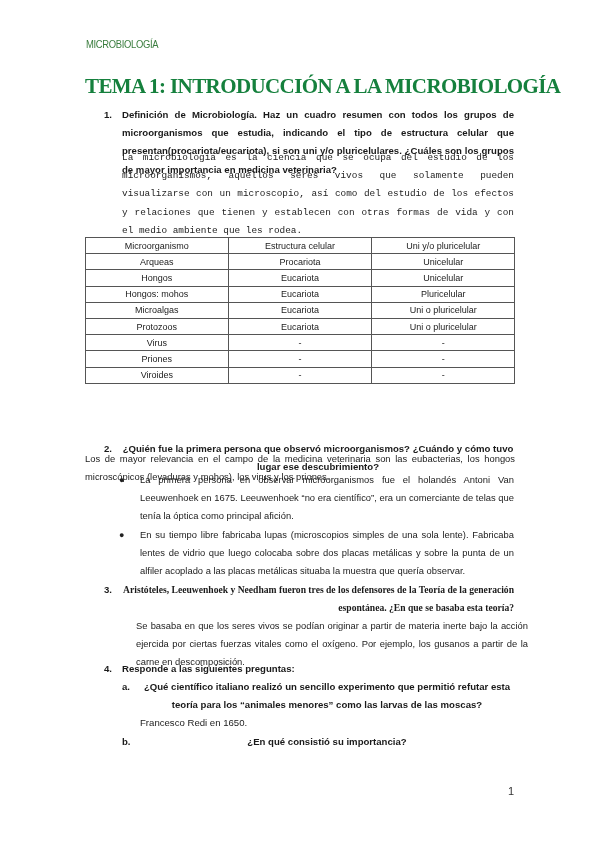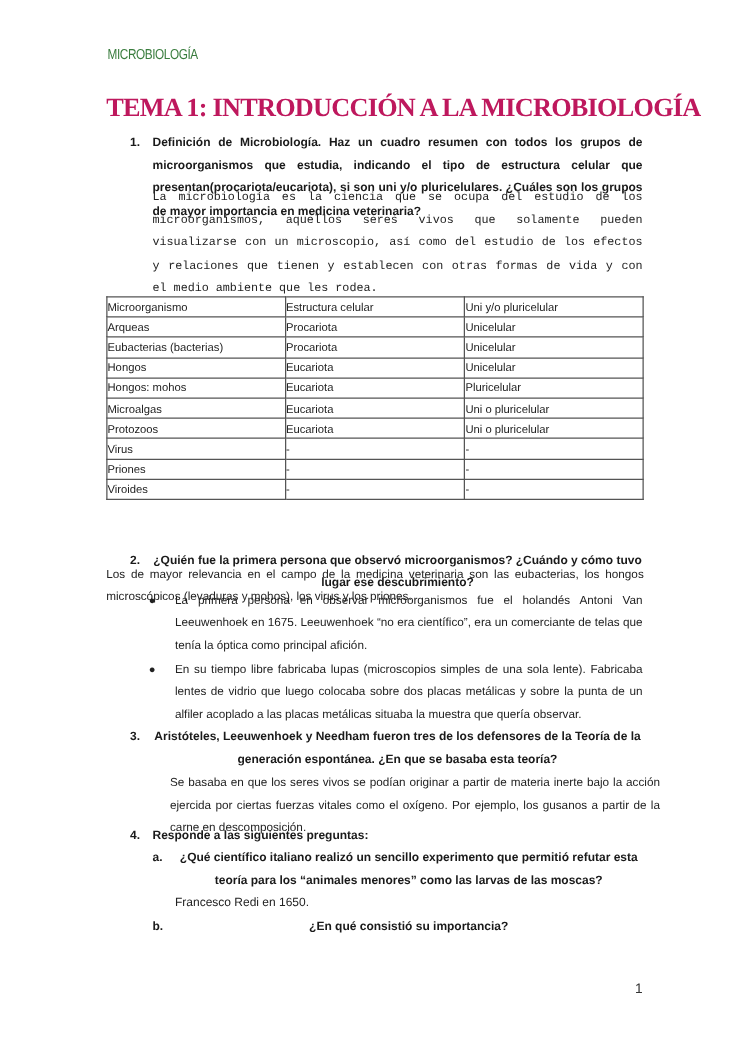--- a/index.html
+++ b/index.html
@@ -7,34 +7,34 @@
   body { position: relative; font-family: "Liberation Sans", "DejaVu Sans", sans-serif; color: #1a1a1a; }
 
   .page-header {
     position: absolute; left: 86px; top: 38px;
     font-family: "Liberation Sans", sans-serif; font-size: 11.5px;
     color: #3a7d3e; letter-spacing: -0.4px; transform: scaleX(0.82); transform-origin: left top;
   }
   .title {
     position: absolute; left: 85px; top: 74px;
     font-family: "Liberation Serif", "DejaVu Serif", serif; font-size: 21px;
-    color: #be185d; letter-spacing: -0.6px; white-space: nowrap;
+    color: #15803d; letter-spacing: -0.6px; white-space: nowrap;
   }
 
   .q { position: absolute; left: 104px; width: 410px; font-size: 9.6px; line-height: 18.2px; }
   .q .num { position: absolute; left: 0; top: 0; font-weight: bold; }
   .q .qtext { margin-left: 18px; font-weight: bold; text-align: justify; }
   .answer { position: absolute; font-size: 9.4px; line-height: 18.2px; color: #222; text-align: justify; }
 
   table.summary {
     position: absolute; left: 85px; top: 237px; width: 430px;
     border-collapse: collapse; font-size: 9px; color: #222;
   }
   table.summary td, table.summary th {
-    border: 1px solid #555; height: 16.2px; text-align: left; font-weight: normal; padding: 0;
+    border: 1px solid #555; height: 16.2px; text-align: center; font-weight: normal; padding: 0;
     line-height: 14px;
   }
   table.summary col.c1 { width: 143px; }
   table.summary col.c2 { width: 144px; }
   table.summary col.c3 { width: 143px; }
 
   .bullets { position: absolute; left: 118px; width: 396px; font-size: 9.4px; line-height: 18.2px; color: #222; }
   .bullets li { list-style: none; position: relative; padding-left: 22px; text-align: justify; }
   .bullets li .dot { position: absolute; left: 1px; top: 0; font-size: 9px; }
 
@@ -66,25 +66,20 @@
   <thead>
     <tr>
       <th>Microorganismo</th>
       <th>Estructura celular</th>
       <th>Uni y/o pluricelular</th>
     </tr>
   </thead>
   <tbody>
     <tr>
       <td>Arqueas</td>
-      <td>Procariota</td>
-      <td>Unicelular</td>
-    </tr>
-    <tr>
-      <td>Eubacterias (bacterias)</td>
       <td>Procariota</td>
       <td>Unicelular</td>
     </tr>
     <tr>
       <td>Hongos</td>
       <td>Eucariota</td>
       <td>Unicelular</td>
     </tr>
     <tr>
       <td>Hongos: mohos</td>
@@ -131,21 +126,21 @@
     <span>La primera persona en observar microorganismos fue el holandés Antoni Van Leeuwenhoek en 1675. Leeuwenhoek “no era científico”, era un comerciante de telas que tenía la óptica como principal afición.</span>
   </li>
   <li>
     <span class="dot">●</span>
     <span>En su tiempo libre fabricaba lupas (microscopios simples de una sola lente). Fabricaba lentes de vidrio que luego colocaba sobre dos placas metálicas y sobre la punta de un alfiler acoplado a las placas metálicas situaba la muestra que quería observar.</span>
   </li>
 </ul>
 
 <div class="q" style="top:581px;">
   <span class="num">3.</span>
-  <div class="qtext" style="text-align:center;">Aristóteles, Leeuwenhoek y Needham fueron tres de los defensores de la Teoría de la generación espontánea. ¿En que se basaba esta teoría?</div>
+  <div class="qtext" style="text-align:right;font-family:Liberation Serif, serif;">Aristóteles, Leeuwenhoek y Needham fueron tres de los defensores de la Teoría de la generación espontánea. ¿En que se basaba esta teoría?</div>
 </div>
 <div class="answer" style="left:136px; top:617px; width:392px;">Se basaba en que los seres vivos se podían originar a partir de materia inerte bajo la acción ejercida por ciertas fuerzas vitales como el oxígeno. Por ejemplo, los gusanos a partir de la carne en descomposición.</div>
 
 <div class="q" style="top:660px;">
   <span class="num">4.</span>
   <div class="qtext">Responde a las siguientes preguntas:</div>
 </div>
 <div class="sub" style="top:678px;">
   <span class="letter">a.</span>
   <div class="stext">¿Qué científico italiano realizó un sencillo experimento que permitió refutar esta teoría para los “animales menores” como las larvas de las moscas?</div>

